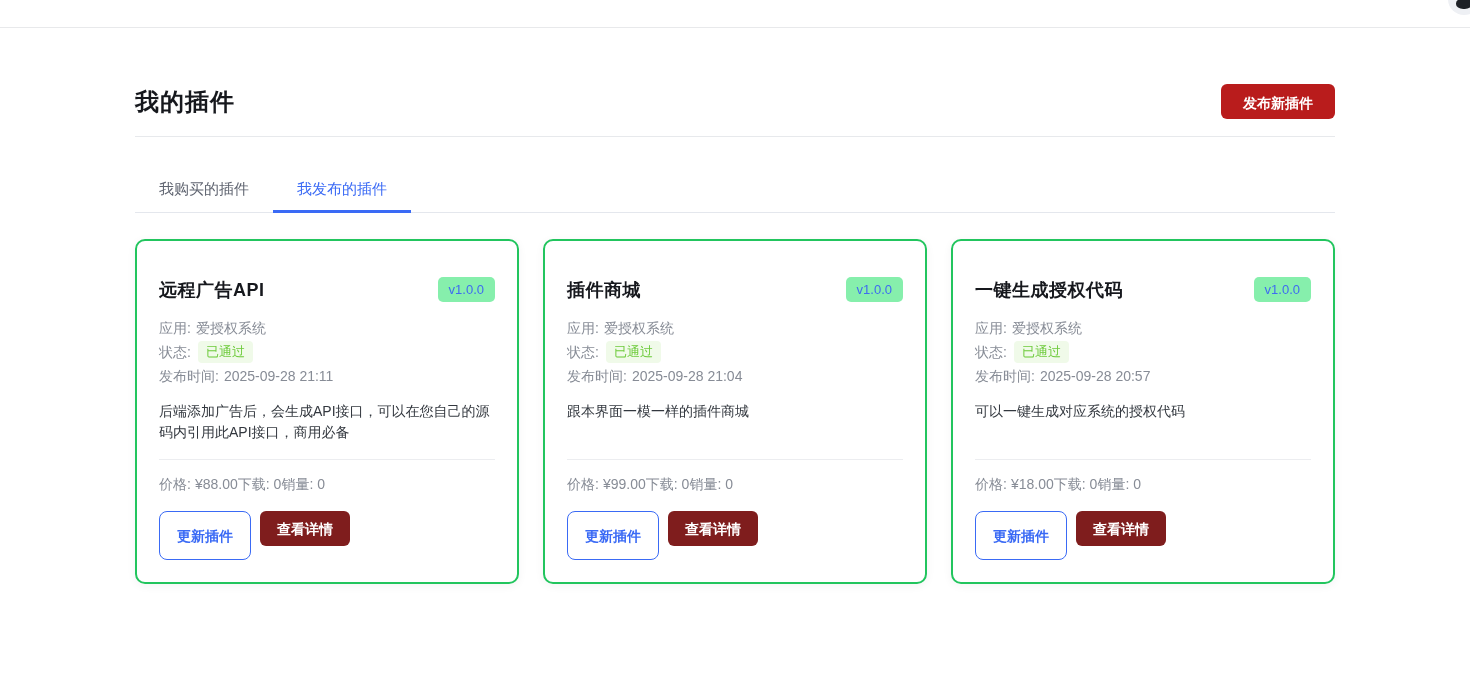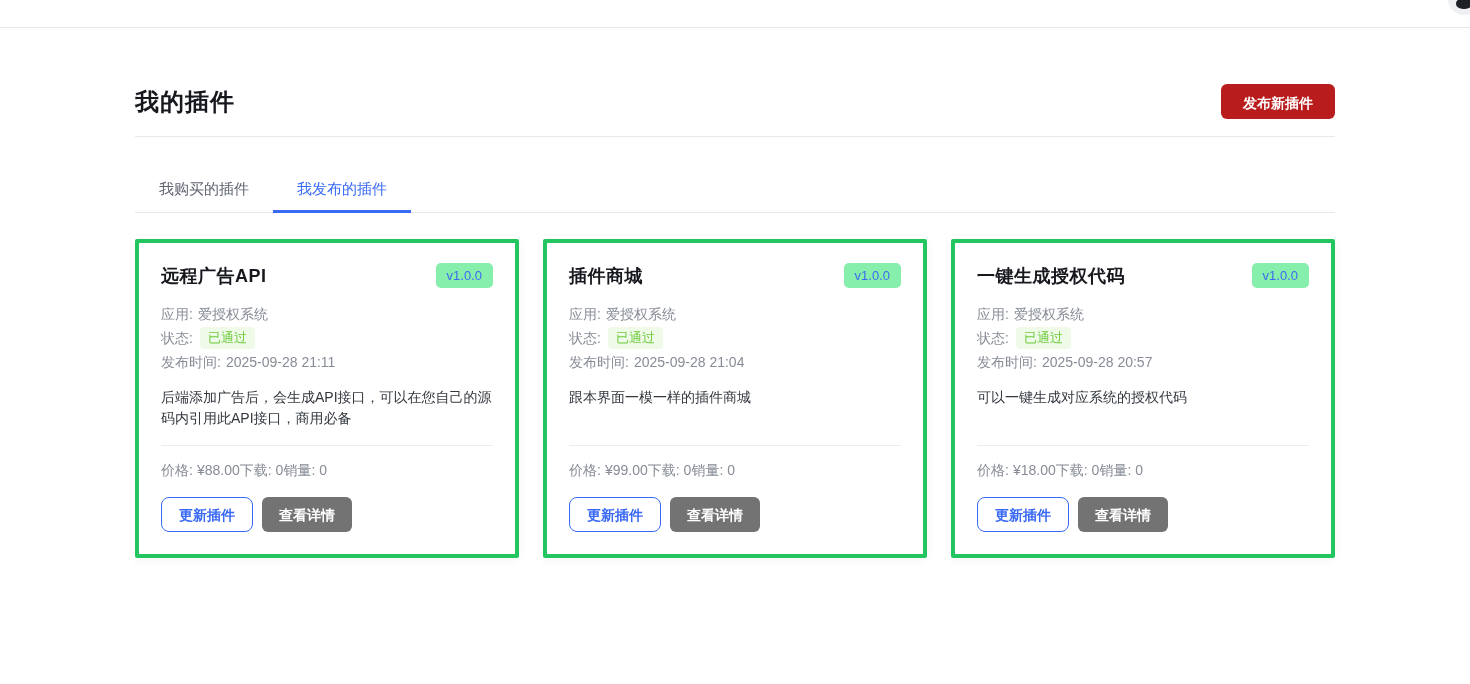--- a/index.html
+++ b/index.html
@@ -111,23 +111,23 @@
   
   .cards {
     display: grid;
     grid-template-columns: repeat(3, 1fr);
     gap: 24px;
     margin-top: 26px;
     padding-bottom: 80px;
   }
   .card {
     background: #ffffff;
-    border: 4px solid #22c55e;
-    border-radius: 2px;
-    padding: 20px 22px 22px;
+    border: 2px solid #22c55e;
+    border-radius: 10px;
+    padding: 36px 22px 22px;
     box-shadow: 0 2px 10px rgba(31, 45, 61, 0.05);
   }
   .card-head {
     display: flex;
     justify-content: space-between;
     align-items: center;
   }
   .card-title {
     margin: 0;
     font-size: 18px;
@@ -186,25 +186,25 @@
   .actions {
     display: flex;
     gap: 9px;
     margin-top: 17px;
   }
   .btn-outline {
     background: #ffffff;
     color: #3a6af5;
     border: 1px solid #3a6af5;
     border-radius: 8px;
-    height: 35px;
+    height: 49px;
     padding: 0 17px;
   }
   .btn-solid {
-    background: #737373;
+    background: #7f1d1d;
     color: #ffffff;
     border: none;
     border-radius: 6px;
     height: 35px;
     padding: 0 17px;
   }
 </style>
 </head>
 <body>
 

